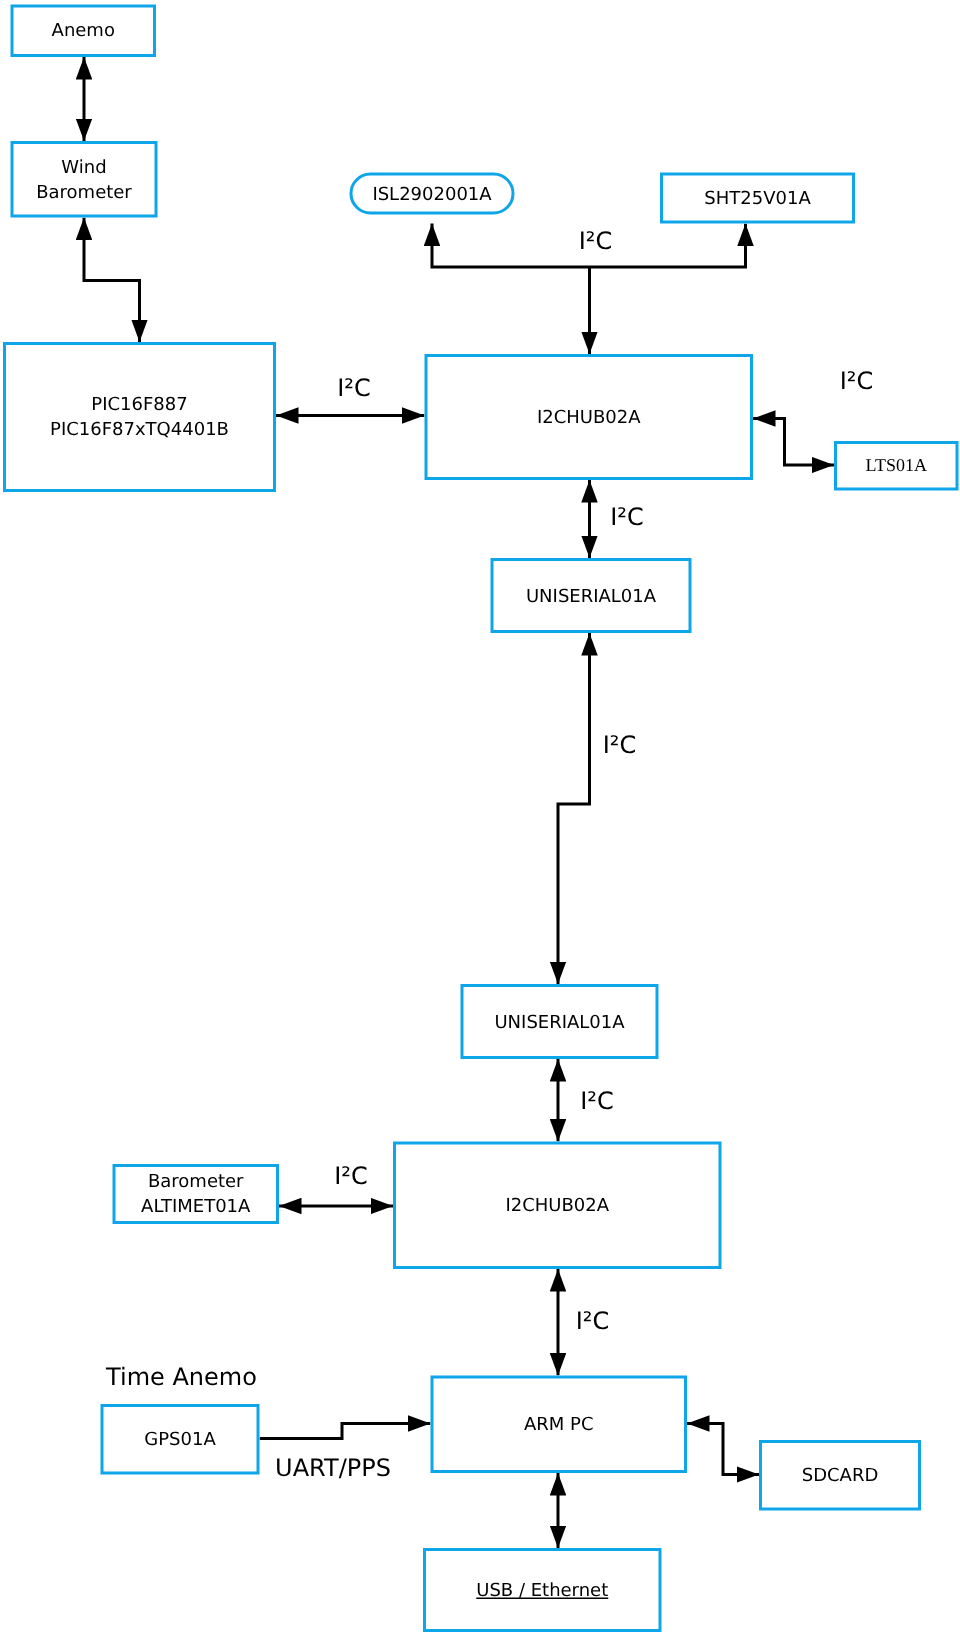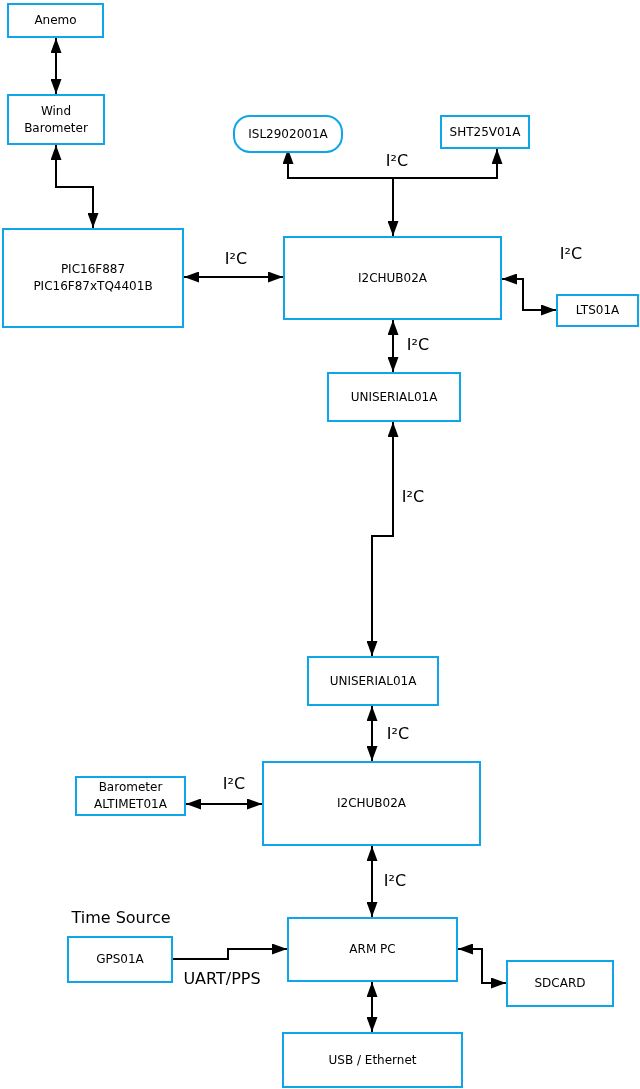--- a/index.html
+++ b/index.html
@@ -81,30 +81,30 @@
         <span>Anemo</span>
       </div>
       <div class="node" style="left: 7px; top: 94px; width: 98px; height: 51px;">
         <span>Wind</span>
         <span>Barometer</span>
       </div>
       <div class="node" style="left: 2px; top: 228px; width: 182px; height: 100px;">
         <span>PIC16F887</span>
         <span>PIC16F87xTQ4401B</span>
       </div>
-      <div class="node" style="left: 233px; top: 115px; width: 110px; height: 38px; border-radius: 17px;">
+      <div class="node" style="left: 233px; top: 115px; width: 110px; height: 28px; border-radius: 17px;">
         <span>ISL2902001A</span>
       </div>
-      <div class="node" style="left: 440px; top: 115px; width: 90px; height: 34px;">
+      <div class="node" style="left: 440px; top: 115px; width: 130px; height: 34px;">
         <span>SHT25V01A</span>
       </div>
       <div class="node" style="left: 283px; top: 236px; width: 219px; height: 84px;">
         <span>I2CHUB02A</span>
       </div>
-      <div class="node" style="left: 556px; top: 294px; width: 83px; height: 33px;">
+      <div class="node" style="left: 556px; top: 294px; width: 83px; height: 33px; font-family: Liberation Serif, serif;">
         <span>LTS01A</span>
       </div>
       <div class="node" style="left: 327px; top: 372px; width: 134px; height: 50px;">
         <span>UNISERIAL01A</span>
       </div>
       <div class="node" style="left: 307px; top: 656px; width: 132px; height: 50px;">
         <span>UNISERIAL01A</span>
       </div>
       <div class="node" style="left: 262px; top: 761px; width: 219px; height: 85px;">
         <span>I2CHUB02A</span>
@@ -115,29 +115,29 @@
       </div>
       <div class="node" style="left: 67px; top: 936px; width: 106px; height: 47px;">
         <span>GPS01A</span>
       </div>
       <div class="node" style="left: 287px; top: 917px; width: 171px; height: 65px; text-align: right;">
         <span>ARM PC</span>
       </div>
       <div class="node" style="left: 506px; top: 960px; width: 108px; height: 47px;">
         <span>SDCARD</span>
       </div>
-      <div class="node" style="left: 282px; top: 1032px; width: 181px; height: 56px;">
+      <div class="node" style="left: 282px; top: 1032px; width: 159px; height: 56px; text-decoration: underline;">
         <span>USB / Ethernet</span>
       </div>
     </div>
   <div id="labels">
       <div class="edge-label" style="left: 397px; top: 161px;">I²C</div>
       <div class="edge-label" style="left: 236px; top: 259px;">I²C</div>
       <div class="edge-label" style="left: 571px; top: 254px;">I²C</div>
       <div class="edge-label" style="left: 418px; top: 345px;">I²C</div>
       <div class="edge-label" style="left: 413px; top: 497px;">I²C</div>
       <div class="edge-label" style="left: 398px; top: 734px;">I²C</div>
       <div class="edge-label" style="left: 234px; top: 784px;">I²C</div>
       <div class="edge-label" style="left: 395px; top: 881px;">I²C</div>
-      <div class="edge-label" style="left: 121px; top: 918px;">Time Source</div>
+      <div class="edge-label" style="left: 121px; top: 918px;">Time Anemo</div>
       <div class="edge-label" style="left: 222px; top: 979px;">UART/PPS</div>
     </div>
 </div>
 
 </body></html>

